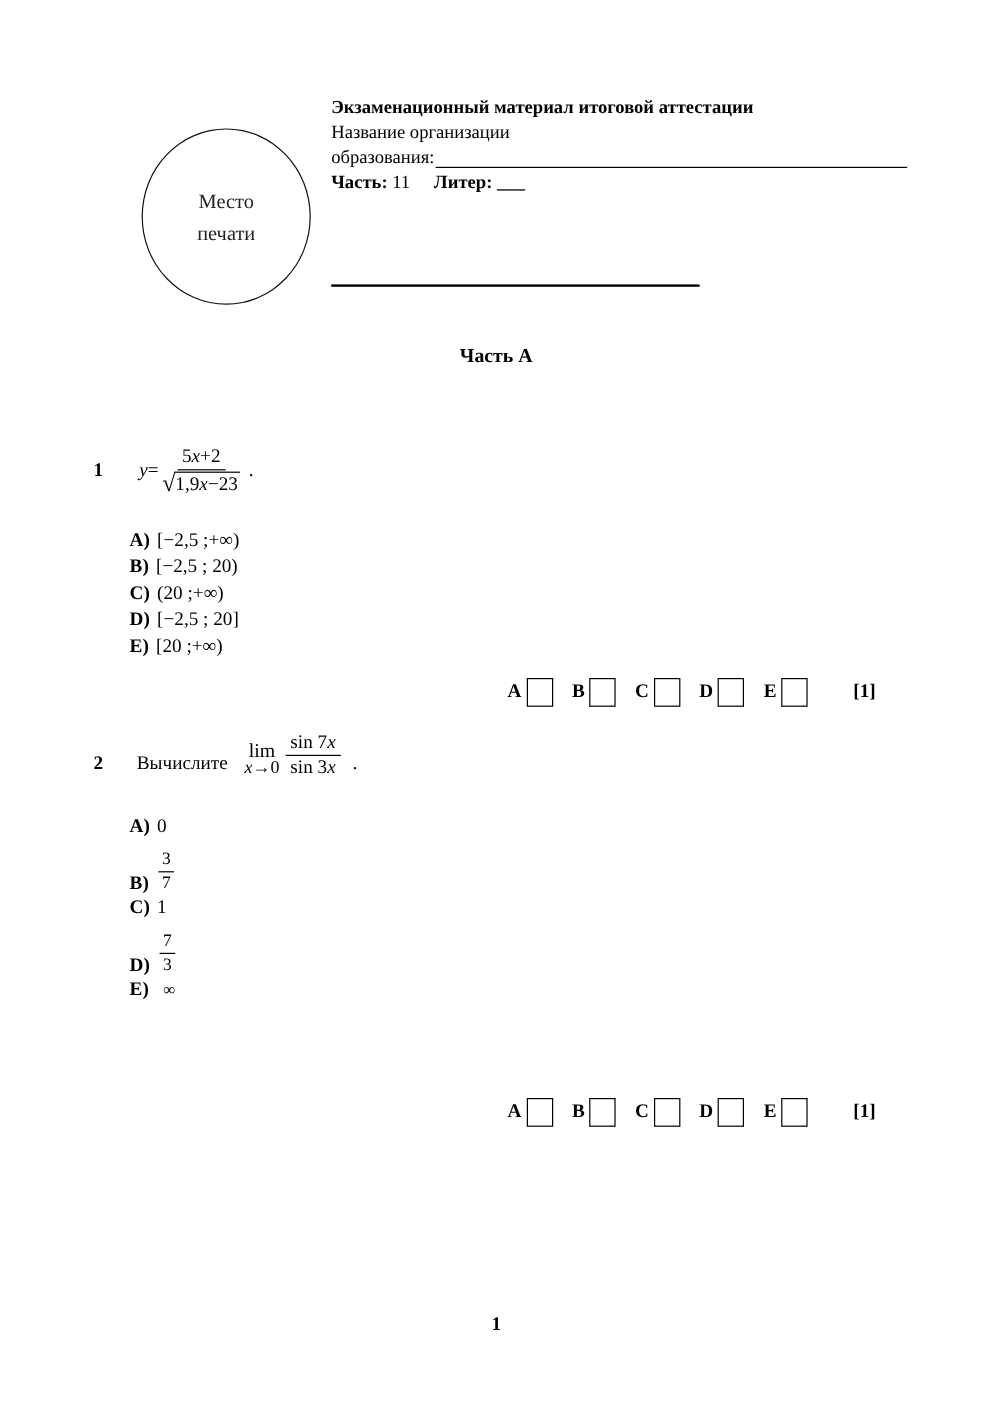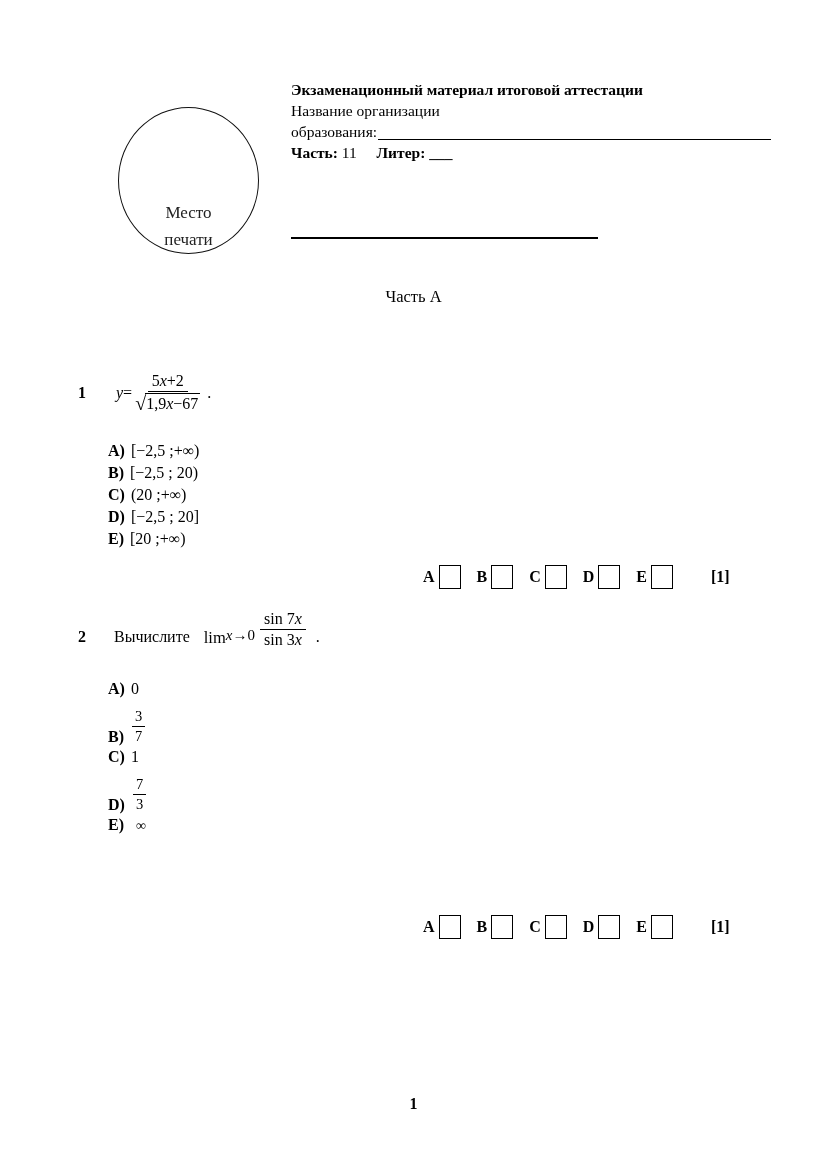--- a/index.html
+++ b/index.html
@@ -7,36 +7,36 @@
     position:relative; width:827px; height:1170px; background:#ffffff;
     font-family:"Liberation Serif", serif; color:#000; overflow:hidden;
   }
   b, .b { font-weight:bold; }
   .it { font-style:italic; }
 
   
   .stamp {
     position:absolute; left:118px; top:107px; width:139px; height:145px;
     border:1.6px solid #111; border-radius:50%;
-    display:flex; flex-direction:column; align-items:center; justify-content:flex-end;
+    display:flex; flex-direction:column; align-items:center; justify-content:center;
     font-size:17px; line-height:27px; color:#222;
   }
 
   
-  .header { position:absolute; left:291px; top:79px; width:480px; font-size:15.5px; line-height:21px; }
+  .header { position:absolute; left:276px; top:79px; width:480px; font-size:15.5px; line-height:21px; }
   .hline { white-space:nowrap; }
   .hline .lbl { font-weight:bold; }
   .fill-line { display:flex; align-items:center; }
   .fill-line .rule { flex:1; border-bottom:1.6px solid #000; height:16px; margin-left:1px; }
   .gap { display:inline-block; width:12px; }
   .fio-rule { position:absolute; left:0; top:158px; width:307px; border-bottom:2px solid #000; }
   .header-wrap { position:relative; }
 
   
-  .section-title { position:absolute; left:0; top:287px; width:827px; text-align:center; font-weight:normal; font-size:16.5px; }
+  .section-title { position:absolute; left:0; top:287px; width:827px; text-align:center; font-weight:bold; font-size:16.5px; }
 
   
   .instruction { position:absolute; left:78px; top:328px; width:679px; font-size:15.5px; line-height:19.6px; text-align:justify; }
 
   
   .q-row { position:absolute; left:78px; display:flex; align-items:center; font-size:16px; }
   .qnum { font-weight:bold; flex:0 0 auto; }
   .q1 { top:372px; }
   .q1 .qnum { width:30px; }
   .q2 { top:610px; align-items:flex-end; }
@@ -45,21 +45,21 @@
 
   
   .formula { display:inline-flex; align-items:center; margin-left:8px; font-size:16px; }
   .fstack { display:inline-flex; flex-direction:column; align-items:center; margin-left:3px; }
   .fnum { border-bottom:1.4px solid #000; padding:0 4px 1px; }
   .fden { padding-top:1px; display:inline-flex; align-items:flex-start; }
   .sqrt-sym { font-size:20px; line-height:1; margin-right:-1px; }
   .sqrt-body { border-top:1.3px solid #000; padding:1px 2px 0 1px; }
   .period { margin-left:7px; }
 
-  .limblock { display:inline-flex; flex-direction:row; margin:0 2px 3px 14px; }
+  .limblock { display:inline-flex; flex-direction:column; align-items:center; margin:0 2px 3px 14px; }
   .limword { font-size:16.5px; line-height:17px; }
   .limsub { font-size:15px; line-height:12px; }
   .q2 .period { margin-bottom:3px; margin-left:10px; }
 
   
   .options { position:absolute; left:108px; font-size:16px; }
   .options-q1 { top:440px; line-height:21.7px; }
   .options-q2 { top:678px; }
   .opt { display:flex; align-items:baseline; }
   .opt .olabel { font-weight:bold; margin-right:6px; }
@@ -113,21 +113,21 @@
 
   <div class="q-row q1">
     <span class="qnum">1</span>
     <span class="formula">
       <span class="it">y</span>
         <span>=</span>
       <span class="fstack">
         <span class="fnum"><span>5</span><span class="it">x</span><span>+2</span></span>
         <span class="fden">
             <span class="sqrt-sym">√</span>
-            <span class="sqrt-body"><span>1,9</span><span class="it">x</span><span>−67</span></span>
+            <span class="sqrt-body"><span>1,9</span><span class="it">x</span><span>−23</span></span>
           </span>
       </span>
     </span>
     <span class="period">.</span>
   </div>
 
   <div class="options options-q1">
     <div class="opt opt-plain">
         <span class="olabel">A)</span>
         <span>[−2,5 ;+∞)</span>

